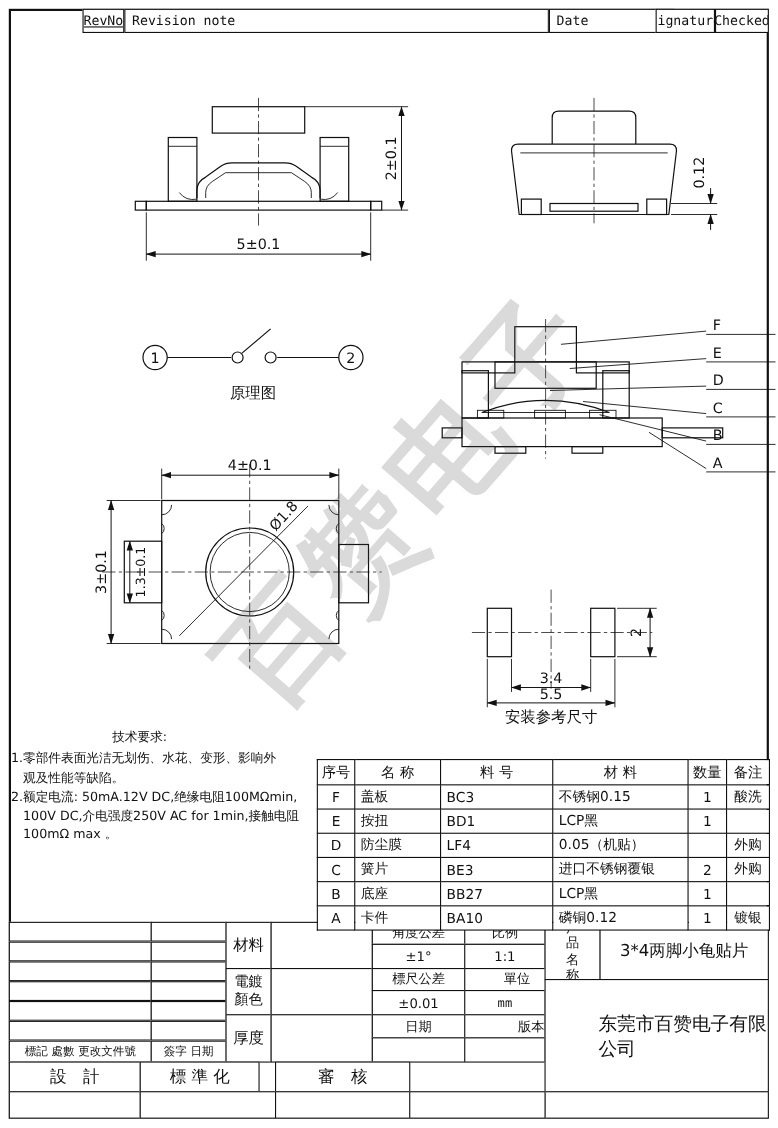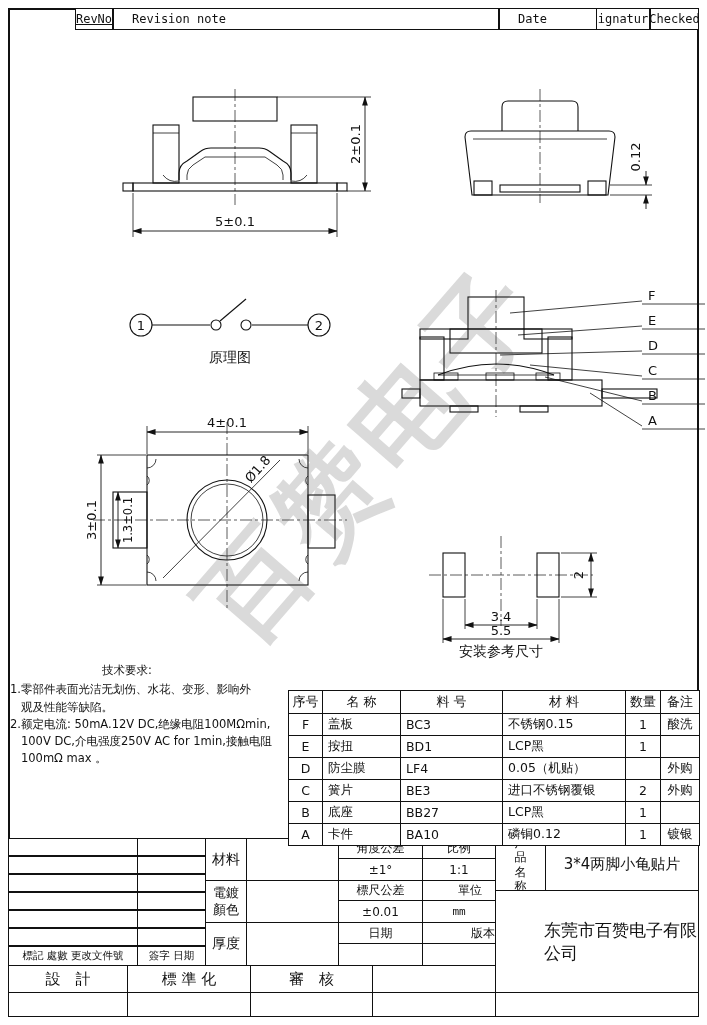--- a/index.html
+++ b/index.html
@@ -2,21 +2,21 @@
 <html><head>
 <meta charset="utf-8">
 <style>
   html,body{margin:0;padding:0;background:#fff;}
   .page{position:relative;width:707px;height:1025px;background:#fff;overflow:hidden;
         font-family:"DejaVu Sans",sans-serif;color:#111;}
   .outer-border{position:absolute;left:8px;top:8px;width:691px;height:1009px;
         border:2px solid #111;box-sizing:border-box;}
   .cell{position:absolute;border:1px solid #111;box-sizing:border-box;background:#fff;
         display:flex;align-items:center;justify-content:center;font-size:12px;overflow:hidden;}
-  .cell.left{justify-content:flex-start;padding-left:18px;}
+  .cell.left{justify-content:flex-start;padding-left:6px;}
   .hdr{font-family:"DejaVu Sans Mono",monospace;font-size:12px;}
   .view{position:absolute;}
   .view text{font-family:"DejaVu Sans",sans-serif;fill:#111;}
   .dimtxt{font-size:13px;}
   .ln{stroke:#111;stroke-width:1.1;fill:none;}
   .thin{stroke:#111;stroke-width:0.8;fill:none;}
   .cl{stroke:#333;stroke-width:0.8;fill:none;stroke-dasharray:12 3 3 3;}
   .dim{stroke:#111;stroke-width:0.9;fill:none;}
   .techreq{position:absolute;left:10px;top:662px;width:278px;font-size:11.5px;line-height:1.5;}
   .techreq .title{margin-left:92px;margin-bottom:2px;}
@@ -384,21 +384,21 @@
       <span>3*4两脚小龟贴片</span>
     </div>
   <div class="cell" style="left:495px;top:890px;width:204px;height:103px;font-size:17px;padding-left:48px;">
       <span>东莞市百赞电子有限公司</span>
     </div>
   <div class="cell" style="left:495px;top:992px;width:204px;height:25px;"></div>
 
   <div class="cell" style="left:8px;top:965px;width:120px;height:28px;font-size:15px;">
       <span>設　計</span>
     </div>
-  <div class="cell" style="left:127px;top:965px;width:124px;height:28px;font-size:15px;">
+  <div class="cell" style="left:127px;top:965px;width:109px;height:28px;font-size:15px;">
       <span>標 準 化</span>
     </div>
   <div class="cell" style="left:250px;top:965px;width:123px;height:28px;font-size:15px;">
       <span>審　核</span>
     </div>
   <div class="cell" style="left:8px;top:992px;width:120px;height:25px;"></div>
   <div class="cell" style="left:127px;top:992px;width:124px;height:25px;"></div>
   <div class="cell" style="left:250px;top:992px;width:123px;height:25px;"></div>
   <div class="cell" style="left:372px;top:992px;width:124px;height:25px;"></div>
 </div>

